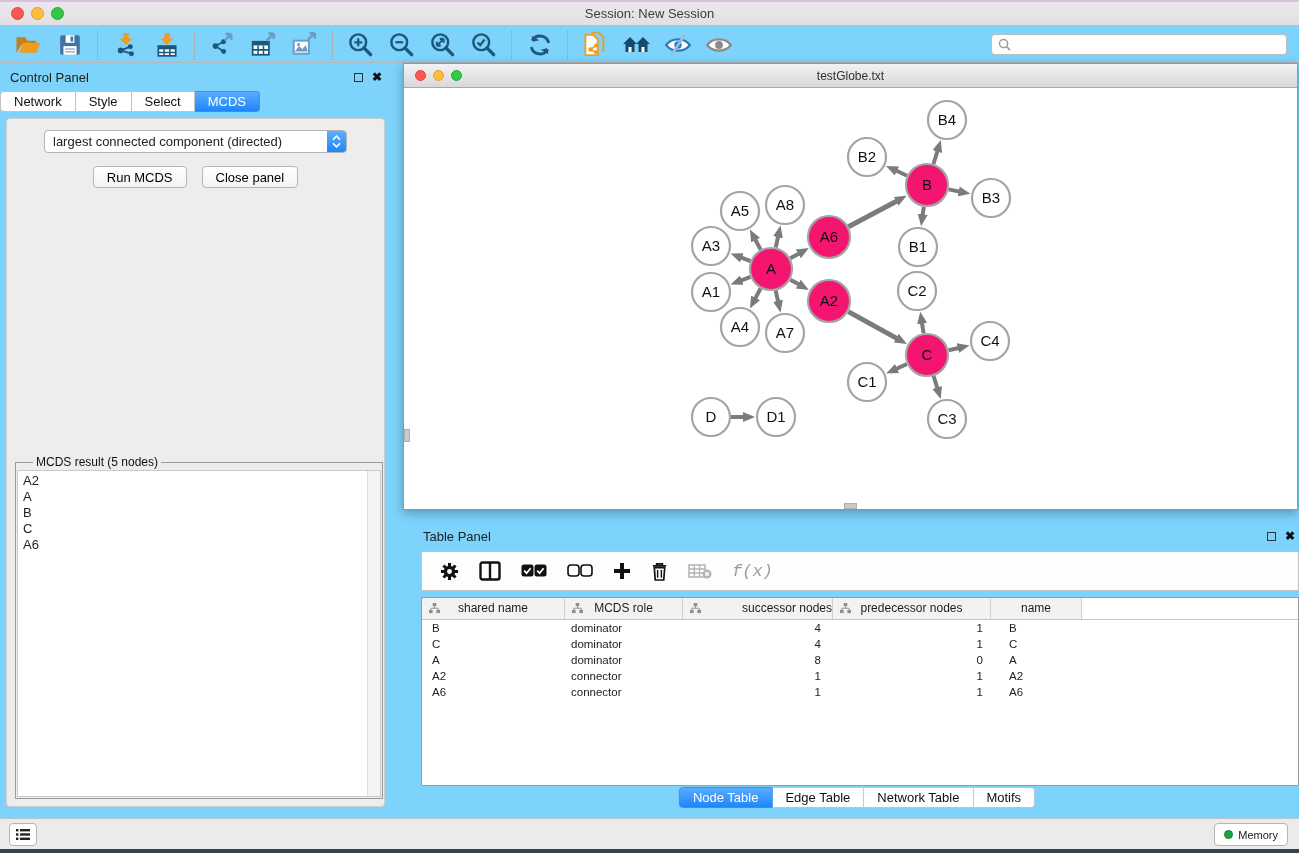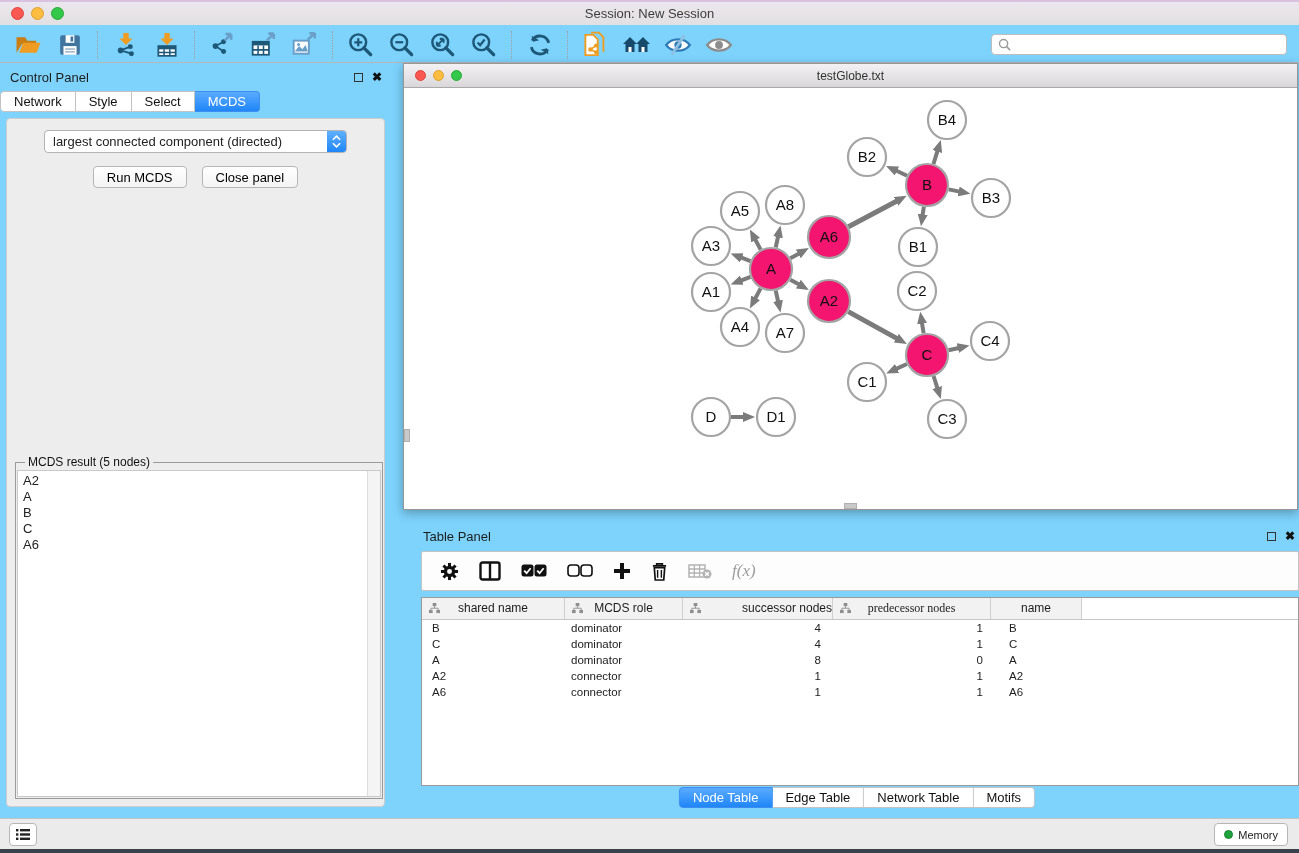--- a/index.html
+++ b/index.html
@@ -35,39 +35,39 @@
   .seg:last-child{border-radius:0 4px 4px 0}
   .seg.active{background:linear-gradient(#5aabfe,#1f86f8);border-color:#3d8ef0;color:#fff}
   .cp-box{position:absolute;left:6px;top:55px;width:379px;height:689px;background:#ededed;border:1px solid #cdcdcd;border-radius:4px}
   .opt-label{margin-top:17px;text-align:center;font-size:13px;color:#111}
   .dropdown{margin:11px auto 0;width:303px;height:23px;background:#fff;border:1px solid #b3b3b3;border-radius:4px;display:flex;align-items:center}
   .dropdown .dd-text{flex:1;font-size:13px;padding-left:8px;white-space:nowrap;overflow:hidden}
   .dd-step{width:19px;height:21px;margin:0;border-radius:0 3px 3px 0;background:linear-gradient(#5fb0fe,#1f86f8);display:flex;flex-direction:column;align-items:center;justify-content:center;gap:1px}
   .btn-row{display:flex;justify-content:center;gap:15px;margin-top:13px}
   .pbtn{background:linear-gradient(#ffffff,#f3f3f3);border:1px solid #b6b6b6;border-radius:4px;font-size:13px;padding:2px 13px;height:22px;font-family:"Liberation Sans",sans-serif}
   fieldset.result{position:absolute;left:8px;top:336px;width:368px;height:344px;border:1px solid #9a9a9a;margin:0;padding:1px}
-  fieldset.result legend{font-size:12px;padding:0 3px;margin-left:8px;color:#111}
+  fieldset.result legend{font-size:12px;padding:0 3px;margin-left:16px;color:#111}
   .result-inner{position:relative;width:100%;height:100%;background:#fff;border:1px solid #c9c9c9;display:flex}
   .result-list{flex:1;padding:2px 0 0 5px;font-size:13px;line-height:16px}
   .result-scroll{width:13px;background:#f4f4f4;border-left:1px solid #ddd}
 
   
   .netwin{position:absolute;left:403px;top:63px;width:895px;height:447px;background:#fff;border:1px solid #969696;box-shadow:0 3px 10px rgba(0,0,0,.3)}
   .netwin .wtitle{position:relative;height:24px;background:linear-gradient(#f3f1f3,#d9d7d9);border-bottom:1px solid #a9a9a9}
   .netwin .wtitle .title{text-align:center;font-size:12px;line-height:24px;color:#333}
   .netwin .lights{top:6px}
   .net-canvas{position:relative;width:100%;height:421px;background:#fff;overflow:hidden}
   .vthumb{position:absolute;left:0;top:341px;width:6px;height:13px;background:#c9c9c9;border:1px solid #b0b0b0}
   .hthumb{position:absolute;left:440px;bottom:0;width:13px;height:6px;background:#c9c9c9;border:1px solid #b0b0b0}
 
   
   .tpanel{position:absolute;left:409px;top:522px;width:896px;height:296px}
   .tp-toolbar{position:absolute;left:12px;top:29px;width:878px;height:40px;background:#fdfdfd;border:1px solid #c3c3c3;border-radius:2px;display:flex;align-items:center;gap:20px;padding:0 0 0 18px}
   .tp-toolbar .ticon{display:flex;align-items:center;justify-content:center}
-  .fx{font-family:Liberation Serif, serif;font-style:italic;font-size:17px;color:#9c9c9c}
+  .fx{font-family:Liberation Mono, monospace;font-style:italic;font-size:17px;color:#9c9c9c}
   .dtable{position:absolute;left:12px;top:75px;width:878px;height:189px;background:#fff;border:1px solid #9a9a9a;overflow:hidden}
   .thead{display:flex;height:22px;border-bottom:1px solid #c6c6c6;background:#fff}
   .th{position:relative;background:#f2f2f2;border-right:1px solid #cfcfcf;font-size:12px;color:#1c1c1c;text-align:center;line-height:21px;flex:none}
   .th .colicon{position:absolute;left:7px;top:5px}
   .trow{display:flex;height:16px;font-size:11.5px;line-height:16px}
   .td{flex:none;white-space:nowrap;overflow:hidden}
   .tabs-bottom{position:absolute;left:50%;top:265px;transform:translateX(-50%)}
 
   
   .statusbar{position:absolute;left:0;top:818px;width:100%;height:31px;background:#ebebeb;border-top:1px solid #c2c2c2}
@@ -483,21 +483,21 @@
               <path d="M6 3.4 v2.3 M2 7.6 V5.7 h8 v1.9" stroke="#8f8f8f" fill="none" stroke-width="1"></path>
             </svg><span>MCDS role</span></div>
           <div class="th" style="width: 150px; text-align: right;"><svg class="colicon" width="11" height="11" viewBox="0 0 12 12">
               <g fill="#8f8f8f">
                 <rect x="4" y="0" width="4" height="3.4"></rect>
                 <rect x="0" y="7.6" width="4" height="3.4"></rect>
                 <rect x="8" y="7.6" width="4" height="3.4"></rect>
               </g>
               <path d="M6 3.4 v2.3 M2 7.6 V5.7 h8 v1.9" stroke="#8f8f8f" fill="none" stroke-width="1"></path>
             </svg><span>successor nodes</span></div>
-          <div class="th" style="width: 158px; font-family: Liberation Serif, serif;"><svg class="colicon" width="11" height="11" viewBox="0 0 12 12">
+          <div class="th" style="width: 158px;"><svg class="colicon" width="11" height="11" viewBox="0 0 12 12">
               <g fill="#8f8f8f">
                 <rect x="4" y="0" width="4" height="3.4"></rect>
                 <rect x="0" y="7.6" width="4" height="3.4"></rect>
                 <rect x="8" y="7.6" width="4" height="3.4"></rect>
               </g>
               <path d="M6 3.4 v2.3 M2 7.6 V5.7 h8 v1.9" stroke="#8f8f8f" fill="none" stroke-width="1"></path>
             </svg><span>predecessor nodes</span></div>
           <div class="th" style="width: 91px;"><span>name</span></div>
         </div>
       <div id="tbody">

